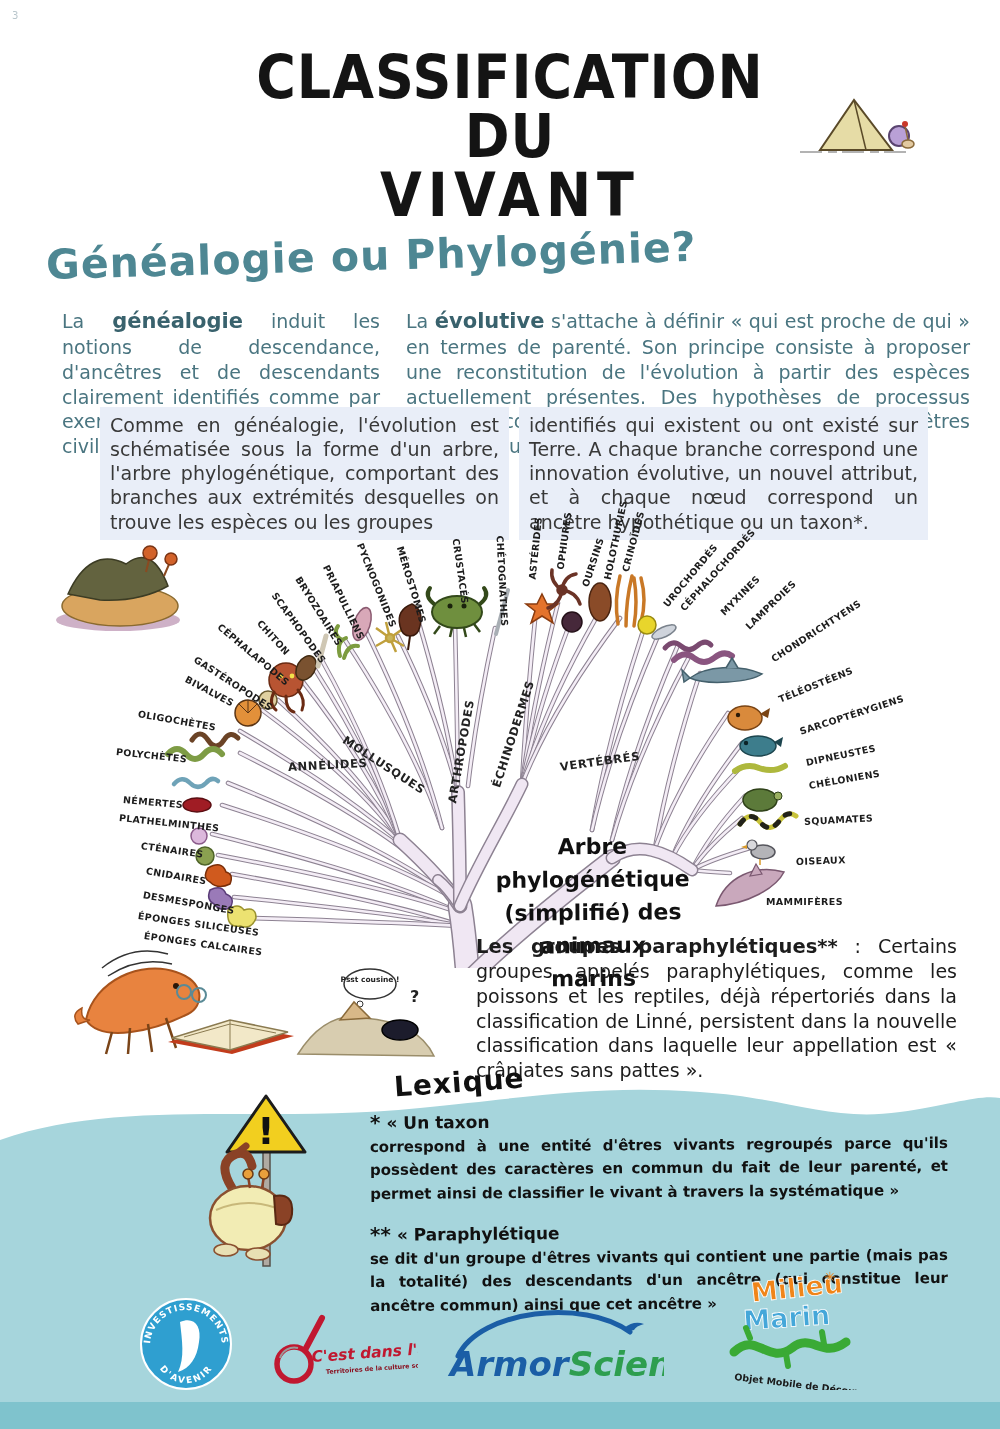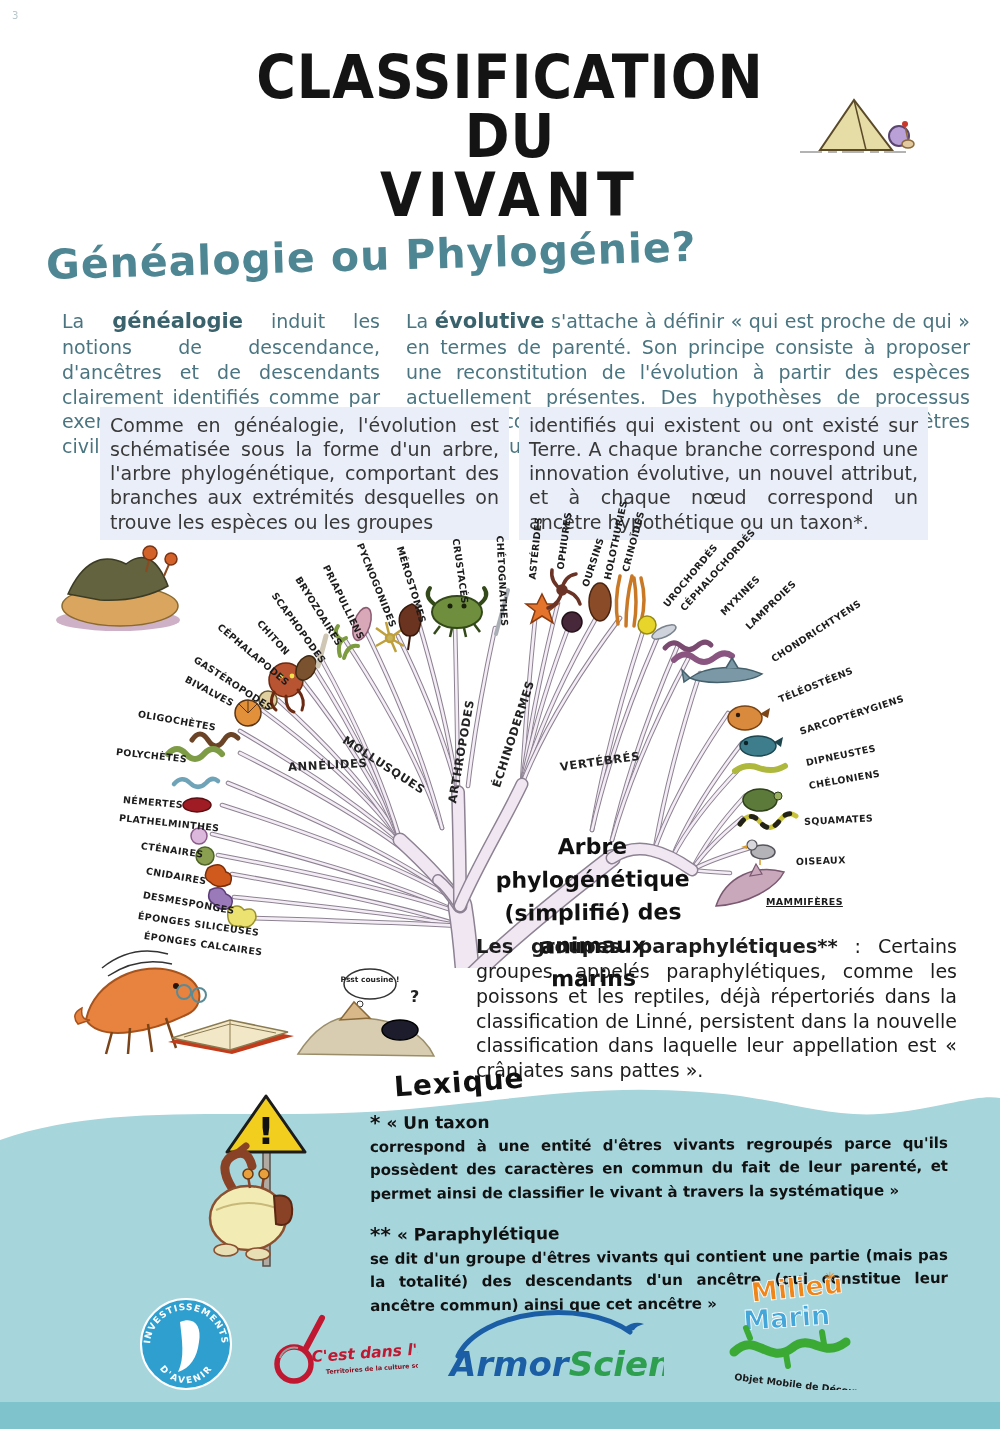--- a/index.html
+++ b/index.html
@@ -296,21 +296,21 @@
         <span class="tree-label" style="left: 682px; top: 76px; transform: rotate(-48deg);">CÉPHALOCHORDÉS</span>
         <span class="tree-label" style="left: 722px; top: 80px; transform: rotate(-45deg);">MYXINES</span>
         <span class="tree-label" style="left: 747px; top: 94px; transform: rotate(-44deg);">LAMPROIES</span>
         <span class="tree-label" style="left: 772px; top: 126px; transform: rotate(-33deg);">CHONDRICHTYENS</span>
         <span class="tree-label" style="left: 779px; top: 166px; transform: rotate(-22deg);">TÉLÉOSTÉENS</span>
         <span class="tree-label" style="left: 800px; top: 198px; transform: rotate(-18deg);">SARCOPTÉRYGIENS</span>
         <span class="tree-label" style="left: 806px; top: 229px; transform: rotate(-12deg);">DIPNEUSTES</span>
         <span class="tree-label" style="left: 809px; top: 252px; transform: rotate(-10deg);">CHÉLONIENS</span>
         <span class="tree-label" style="left: 804px; top: 288px; transform: rotate(-3deg);">SQUAMATES</span>
         <span class="tree-label" style="left: 796px; top: 328px; transform: rotate(-2deg);">OISEAUX</span>
-        <span class="tree-label" style="left: 766px; top: 368px; transform: rotate(0deg); text-decoration: underline;">MAMMIFÈRES</span>
+        <span class="tree-label" style="left: 766px; top: 368px; transform: rotate(0deg);">MAMMIFÈRES</span>
         <span class="tree-label big" style="left: 288px; top: 232px; transform: rotate(-3deg);">ANNÉLIDES</span>
         <span class="tree-label big" style="left: 344px; top: 204px; transform: rotate(33deg);">MOLLUSQUES</span>
         <span class="tree-label big" style="left: 452px; top: 268px; transform: rotate(-80deg);">ARTHROPODES</span>
         <span class="tree-label big" style="left: 496px; top: 252px; transform: rotate(-72deg);">ÉCHINODERMES</span>
         <span class="tree-label big" style="left: 560px; top: 232px; transform: rotate(-8deg);">VERTÉBRÉS</span>
       </div>
     <div class="tree-caption">
       <div>Arbre phylogénétique</div>
       <div>(simplifié) des animaux</div>
       <div>marins</div>

